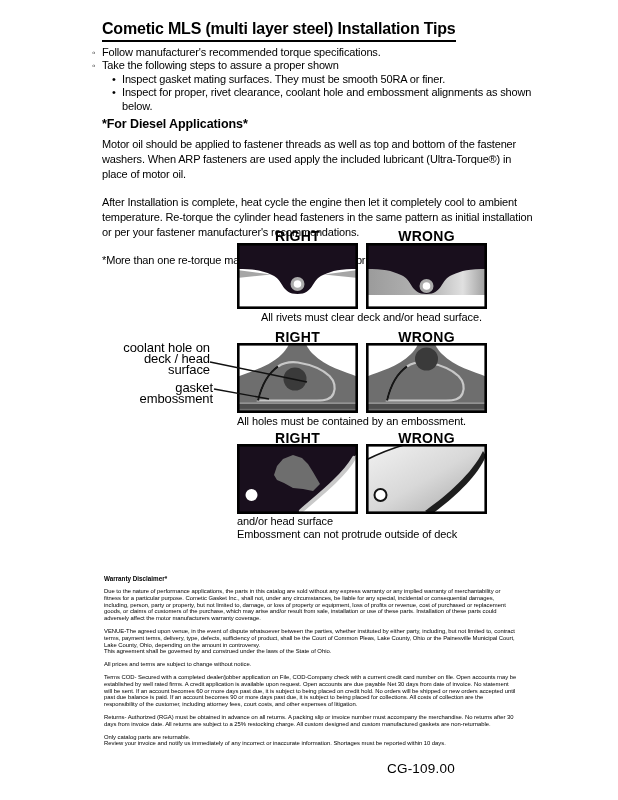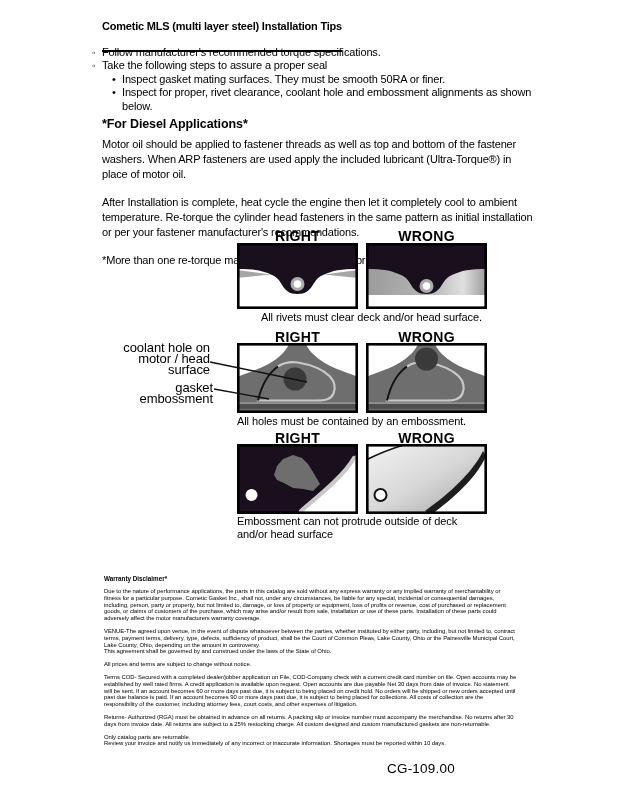--- a/index.html
+++ b/index.html
@@ -15,22 +15,22 @@
   *{margin:0;padding:0;box-sizing:border-box;}
   html,body{background:#ffffff;}
   body{
     width:618px;height:800px;position:relative;overflow:hidden;
     font-family:"Liberation Sans","DejaVu Sans",sans-serif;color:var(--ink);
   }
   .abs{position:absolute;}
 
   
   .title{
-    left:102px;top:20px;font-size:11px;font-weight:bold;letter-spacing:-0.2px;
-    border-bottom:2px solid #000;padding-bottom:18px;white-space:nowrap;
+    left:102px;top:20px;font-size:16px;font-weight:bold;letter-spacing:-0.2px;
+    border-bottom:2px solid #000;padding-bottom:2px;white-space:nowrap;
   }
   .bullets{left:92px;top:46px;width:470px;font-size:11px;line-height:13.4px;letter-spacing:-0.15px;}
   .bullet{display:flex;}
   .bullet .mk{width:10px;flex:0 0 10px;}
   .bullet.open .mk::before{content:"\25E6";font-size:10px;}
   .bullet.solid{margin-left:20px;}
   .bullet.solid .mk::before{content:"\2022";}
 
   
   .diesel{left:102px;top:117px;width:440px;}
@@ -72,21 +72,21 @@
 
 <div class="abs title">Cometic MLS (multi layer steel) Installation Tips</div>
 
 <div class="abs bullets">
   <div class="bullet open">
       <span class="mk"></span>
       <span>Follow manufacturer's recommended torque specifications.</span>
     </div>
   <div class="bullet open">
       <span class="mk"></span>
-      <span>Take the following steps to assure a proper seal</span>
+      <span>Take the following steps to assure a proper shown</span>
     </div>
   <div class="bullet solid">
       <span class="mk"></span>
       <span>Inspect gasket mating surfaces.  They must be smooth 50RA or finer.</span>
     </div>
   <div class="bullet solid">
       <span class="mk"></span>
       <span>Inspect for proper, rivet clearance, coolant hole and embossment alignments as shown below.</span>
     </div>
 </div>
@@ -128,21 +128,21 @@
   <rect class="d-frame" x="1.3" y="1.3" width="118.4" height="63.4"></rect>
 </svg>
 
 <div class="abs caption" style="left:237px;top:311px;margin-left:24px;">All rivets must clear deck and/or head surface.</div>
 
 <div class="abs rw" style="left:237px;top:329px;">RIGHT</div>
 <div class="abs rw" style="left:366px;top:329px;">WRONG</div>
 
 <div class="abs ann" style="left:100px;top:342px;width:110px;">
   <div>coolant hole on</div>
-  <div>motor / head surface</div>
+  <div>deck / head surface</div>
 </div>
 <div class="abs ann" style="left:100px;top:382px;width:113px;">gasket embossment</div>
 
 <svg class="abs fig" style="left:237px;top:343px;" viewBox="0 0 121 70">
   <rect width="121" height="70" fill="#fff"></rect>
   <path class="d-gasket" d="M0,70 V34 C14,28 32,24 45,11 C50,6 51.5,2 52.5,0 H68.5 C69.5,2 71,6 76,11 C89,24 107,28 121,34 V70 Z"></path>
   <rect y="59.5" width="121" height="1.4" fill="#9f9f9f"></rect>
   <rect y="60.9" width="121" height="5" fill="#4e4e4e"></rect>
   <rect y="65.9" width="121" height="4.1" fill="#6e6e6e"></rect>
   <path class="d-loop" d="M21,57.5 C24,45 30,31 41,23.5 C47,19.5 53,18.5 61,19.5 C73,21.5 85,26 92.5,33 C97.5,38 99,45 96.5,50.5 C94,56.5 88,57.5 80,57.5 Z"></path>
@@ -192,22 +192,22 @@
   </defs>
   <rect width="121" height="70" fill="#fff"></rect>
   <path d="M0,16 C14,9 27,4 41,0 H121 V6 C113,28 82,52 63,70 H0 Z" fill="url(#bg3)"></path>
   <path class="d-edge" d="M0,16 C14,9 27,4 41,0"></path>
   <path class="d-sliver" d="M117,7 C106,30 80,52 59,67 C62,69 64,70 66,70 C88,54 111,33 120,12 Z"></path>
   <circle cx="14.5" cy="51" r="6" fill="#fff" stroke="#141414" stroke-width="2"></circle>
   <rect class="d-frame" x="1.3" y="1.3" width="118.4" height="67.4"></rect>
 </svg>
 
 <div class="abs caption two" style="left:237px;top:515px;">
+  <div>and/or head surface</div>
   <div>Embossment can not protrude outside of deck</div>
-  <div>and/or head surface</div>
 </div>
 
 <div class="abs legal">
   <h3>Warranty Disclaimer*</h3>
   <p>Due to the nature of performance applications, the parts in this catalog are sold without any express warranty or any implied warranty of merchantability or fitness for a particular purpose.  Cometic Gasket Inc., shall not, under any circumstances, be liable for any special, incidental or consequential damages, including, person, party or property, but not limited to, damage, or loss of property or equipment, loss of profits or revenue, cost of purchased or replacement goods, or claims of customers of the purchase, which may arise and/or result from sale, installation or use of these parts.  Installation of these parts could adversely affect the motor manufacturers warranty coverage.</p>
   <p class="m0">VENUE-The agreed upon venue, in the event of dispute whatsoever between the parties, whether instituted by either party, including, but not limited to, contract terms, payment terms, delivery, type, defects, sufficiency of product, shall be the Court of Common Pleas, Lake County, Ohio or the Painesville Municipal Court, Lake County, Ohio, depending on the amount in controversy.</p>
   <p>This agreement shall be governed by and construed under the laws of the State of Ohio.</p>
   <p>All prices and terms are subject to change without notice.</p>
   <p>Terms COD- Secured with a completed dealer/jobber application on File, COD-Company check with a current credit card number on file.  Open accounts may be established by well rated firms.  A credit application is available upon request.  Open accounts are due payable Net 30 days from date of invoice.  No statement will be sent.  If an account becomes 60 or more days past due, it is subject to being placed on credit hold.  No orders will be shipped or new orders accepted until past due balance is paid.  If an account becomes 90 or more days past due, it is subject to being placed for collections.  All costs of collection are the responsibility of the customer, including attorney fees, court costs, and other expenses of litigation.</p>
   <p>Returns- Authorized (RGA) must be obtained in advance on all returns.  A packing slip or invoice number must accompany the merchandise.  No returns after 30 days from invoice date.  All returns are subject to a 25% restocking charge.  All custom designed and custom manufactured gaskets are non-returnable.</p>

